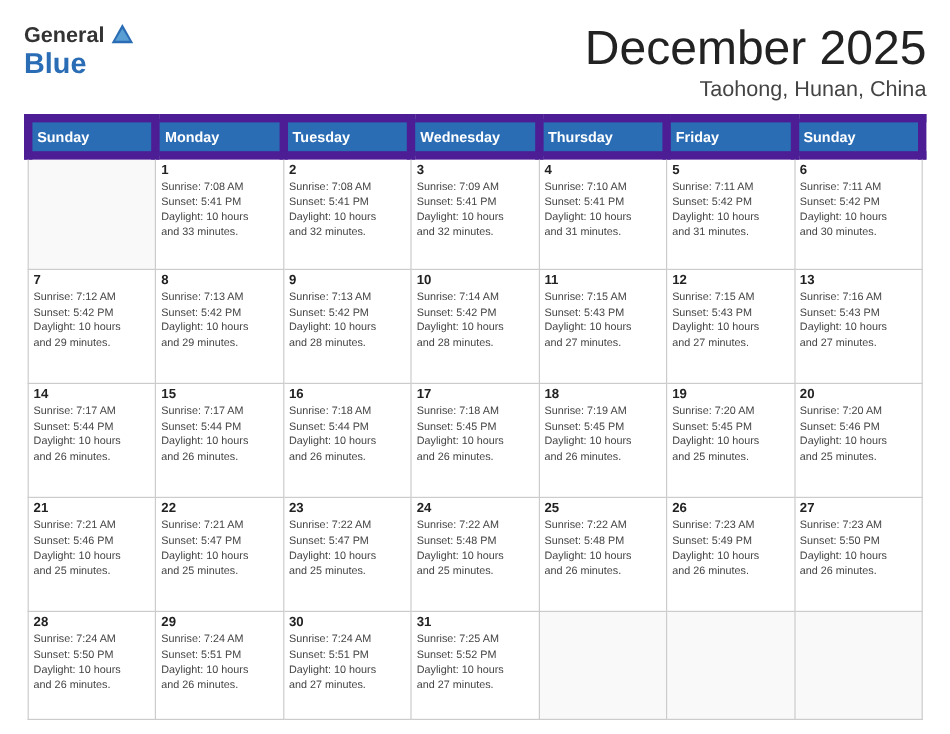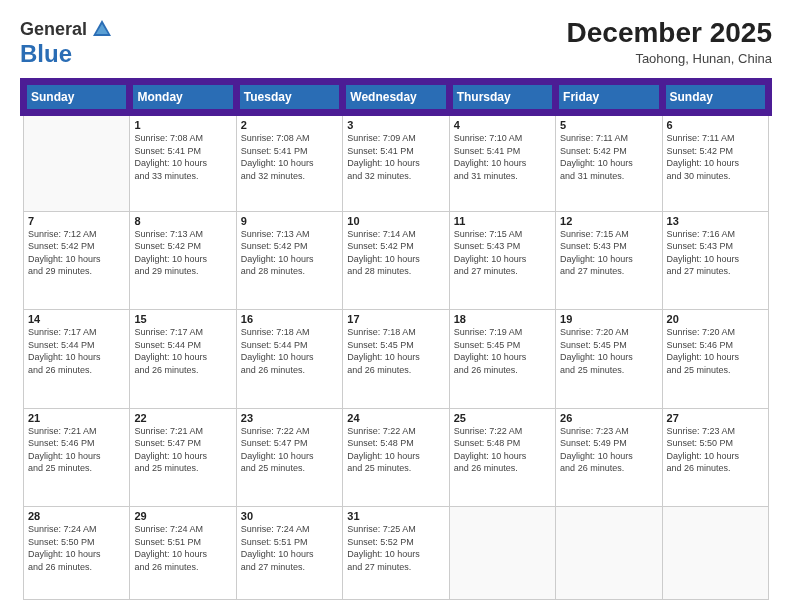--- a/index.html
+++ b/index.html
@@ -46,27 +46,27 @@
     }
     .logo-icon {
       width: 22px;
       height: 22px;
       margin-left: 2px;
     }
     .title-block {
       text-align: right;
     }
     .month-title {
-      font-size: 28px;
-      font-weight: bold;
+      font-size: 40px;
+      font-weight: normal;
       color: #222;
       line-height: 1.1;
     }
     .location-title {
-      font-size: 13px;
+      font-size: 18px;
       color: #444;
       margin-top: 2px;
       text-align: right;
     }
     .calendar {
       flex: 1;
       border: 1px solid #bbb;
       border-collapse: collapse;
       width: 100%;
       table-layout: fixed;

